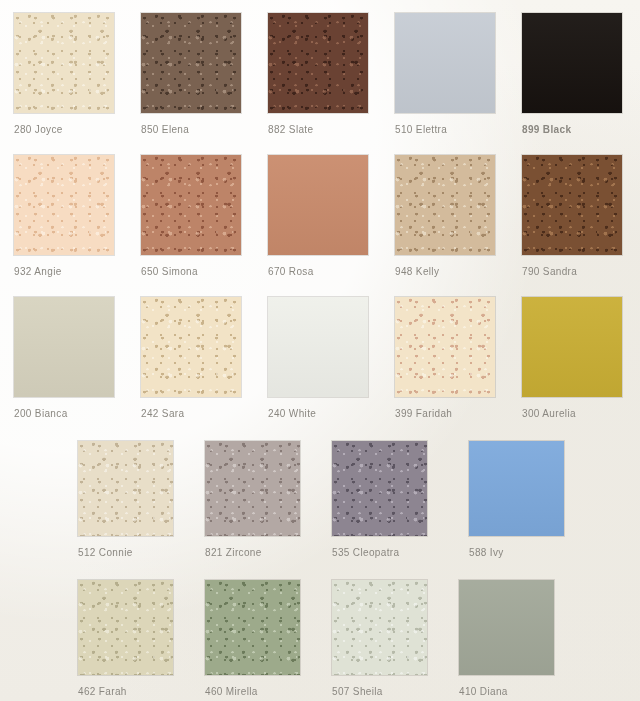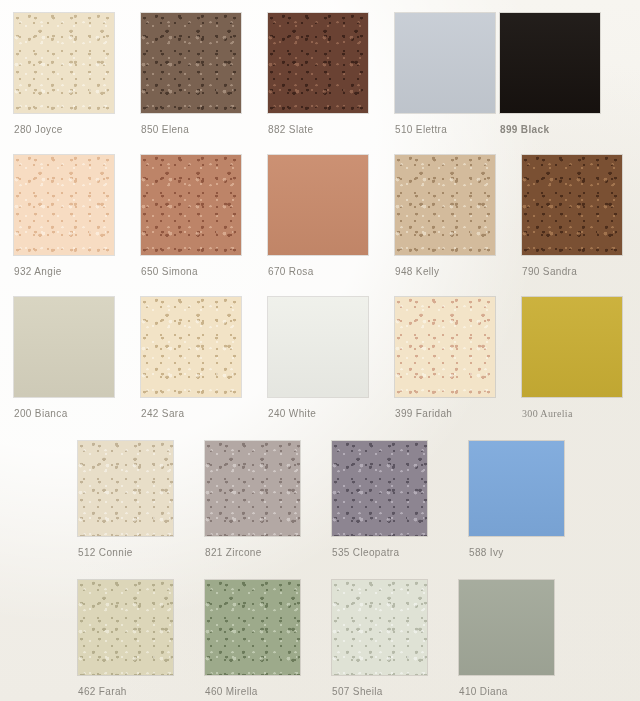--- a/index.html
+++ b/index.html
@@ -92,21 +92,21 @@
         <div class="swatch" title="882 Slate" style="width: 100px; height: 100px; background: rgb(106, 66, 51);">
           <div class="grain" style="background-image: radial-gradient(circle at 18% 28%, rgb(67, 40, 30) 0px, rgb(67, 40, 30) 7%, rgba(0, 0, 0, 0) 8%), radial-gradient(circle at 67% 14%, rgb(67, 40, 30) 0px, rgb(67, 40, 30) 6%, rgba(0, 0, 0, 0) 7%), radial-gradient(circle at 41% 72%, rgb(67, 40, 30) 0px, rgb(67, 40, 30) 8%, rgba(0, 0, 0, 0) 9%), radial-gradient(circle at 84% 59%, rgb(67, 40, 30) 0px, rgb(67, 40, 30) 5%, rgba(0, 0, 0, 0) 6%);"></div>
           <div class="grain2" style="background-image: radial-gradient(circle at 31% 44%, rgb(147, 96, 74) 0px, rgb(147, 96, 74) 6%, rgba(0, 0, 0, 0) 7%), radial-gradient(circle at 76% 81%, rgb(147, 96, 74) 0px, rgb(147, 96, 74) 7%, rgba(0, 0, 0, 0) 8%), radial-gradient(circle at 9% 91%, rgb(147, 96, 74) 0px, rgb(147, 96, 74) 5%, rgba(0, 0, 0, 0) 6%);"></div>
         </div>
         <div class="label" style="top: 111px;">882 Slate</div>
       </div>
       <div class="cell" style="left: 395px;">
         <div class="swatch flat" title="510 Elettra" style="width: 100px; height: 100px; background: rgb(198, 204, 212);"></div>
         <div class="label" style="top: 111px;">510 Elettra</div>
       </div>
-      <div class="cell" style="left: 500px; font-weight: bold;">
+      <div class="cell" style="left: 522px; font-weight: bold;">
         <div class="swatch flat" title="899 Black" style="width: 100px; height: 100px; background: rgb(23, 18, 15);"></div>
         <div class="label" style="top: 111px;">899 Black</div>
       </div>
     </div>
     <div class="row" style="top: 155px;">
       <div class="cell" style="left: 14px;">
         <div class="swatch" title="932 Angie" style="width: 100px; height: 100px; background: rgb(247, 220, 194);">
           <div class="grain" style="background-image: radial-gradient(circle at 18% 28%, rgb(216, 179, 146) 0px, rgb(216, 179, 146) 7%, rgba(0, 0, 0, 0) 8%), radial-gradient(circle at 67% 14%, rgb(216, 179, 146) 0px, rgb(216, 179, 146) 6%, rgba(0, 0, 0, 0) 7%), radial-gradient(circle at 41% 72%, rgb(216, 179, 146) 0px, rgb(216, 179, 146) 8%, rgba(0, 0, 0, 0) 9%), radial-gradient(circle at 84% 59%, rgb(216, 179, 146) 0px, rgb(216, 179, 146) 5%, rgba(0, 0, 0, 0) 6%);"></div>
           <div class="grain2" style="background-image: radial-gradient(circle at 31% 44%, rgb(255, 241, 225) 0px, rgb(255, 241, 225) 6%, rgba(0, 0, 0, 0) 7%), radial-gradient(circle at 76% 81%, rgb(255, 241, 225) 0px, rgb(255, 241, 225) 7%, rgba(0, 0, 0, 0) 8%), radial-gradient(circle at 9% 91%, rgb(255, 241, 225) 0px, rgb(255, 241, 225) 5%, rgba(0, 0, 0, 0) 6%);"></div>
         </div>
@@ -156,21 +156,21 @@
       </div>
       <div class="cell" style="left: 395px;">
         <div class="swatch" title="399 Faridah" style="width: 100px; height: 100px; background: rgb(243, 228, 200);">
           <div class="grain" style="background-image: radial-gradient(circle at 18% 28%, rgb(201, 139, 126) 0px, rgb(201, 139, 126) 7%, rgba(0, 0, 0, 0) 8%), radial-gradient(circle at 67% 14%, rgb(201, 139, 126) 0px, rgb(201, 139, 126) 6%, rgba(0, 0, 0, 0) 7%), radial-gradient(circle at 41% 72%, rgb(201, 139, 126) 0px, rgb(201, 139, 126) 8%, rgba(0, 0, 0, 0) 9%), radial-gradient(circle at 84% 59%, rgb(201, 139, 126) 0px, rgb(201, 139, 126) 5%, rgba(0, 0, 0, 0) 6%);"></div>
           <div class="grain2" style="background-image: radial-gradient(circle at 31% 44%, rgb(255, 246, 228) 0px, rgb(255, 246, 228) 6%, rgba(0, 0, 0, 0) 7%), radial-gradient(circle at 76% 81%, rgb(255, 246, 228) 0px, rgb(255, 246, 228) 7%, rgba(0, 0, 0, 0) 8%), radial-gradient(circle at 9% 91%, rgb(255, 246, 228) 0px, rgb(255, 246, 228) 5%, rgba(0, 0, 0, 0) 6%);"></div>
         </div>
         <div class="label" style="top: 111px;">399 Faridah</div>
       </div>
       <div class="cell" style="left: 522px;">
         <div class="swatch flat" title="300 Aurelia" style="width: 100px; height: 100px; background: rgb(201, 174, 52);"></div>
-        <div class="label" style="top: 111px; font-family: Liberation Serif, serif;">300 Aurelia</div>
+        <div class="label" style="top: 111px;">300 Aurelia</div>
       </div>
     </div>
     <div class="row" style="top: 441px;">
       <div class="cell" style="left: 78px;">
         <div class="swatch" title="512 Connie" style="width: 95px; height: 95px; background: rgb(232, 222, 200);">
           <div class="grain" style="background-image: radial-gradient(circle at 18% 28%, rgb(178, 166, 142) 0px, rgb(178, 166, 142) 7%, rgba(0, 0, 0, 0) 8%), radial-gradient(circle at 67% 14%, rgb(178, 166, 142) 0px, rgb(178, 166, 142) 6%, rgba(0, 0, 0, 0) 7%), radial-gradient(circle at 41% 72%, rgb(178, 166, 142) 0px, rgb(178, 166, 142) 8%, rgba(0, 0, 0, 0) 9%), radial-gradient(circle at 84% 59%, rgb(178, 166, 142) 0px, rgb(178, 166, 142) 5%, rgba(0, 0, 0, 0) 6%);"></div>
           <div class="grain2" style="background-image: radial-gradient(circle at 31% 44%, rgb(251, 245, 232) 0px, rgb(251, 245, 232) 6%, rgba(0, 0, 0, 0) 7%), radial-gradient(circle at 76% 81%, rgb(251, 245, 232) 0px, rgb(251, 245, 232) 7%, rgba(0, 0, 0, 0) 8%), radial-gradient(circle at 9% 91%, rgb(251, 245, 232) 0px, rgb(251, 245, 232) 5%, rgba(0, 0, 0, 0) 6%);"></div>
         </div>
         <div class="label" style="top: 106px;">512 Connie</div>
       </div>

